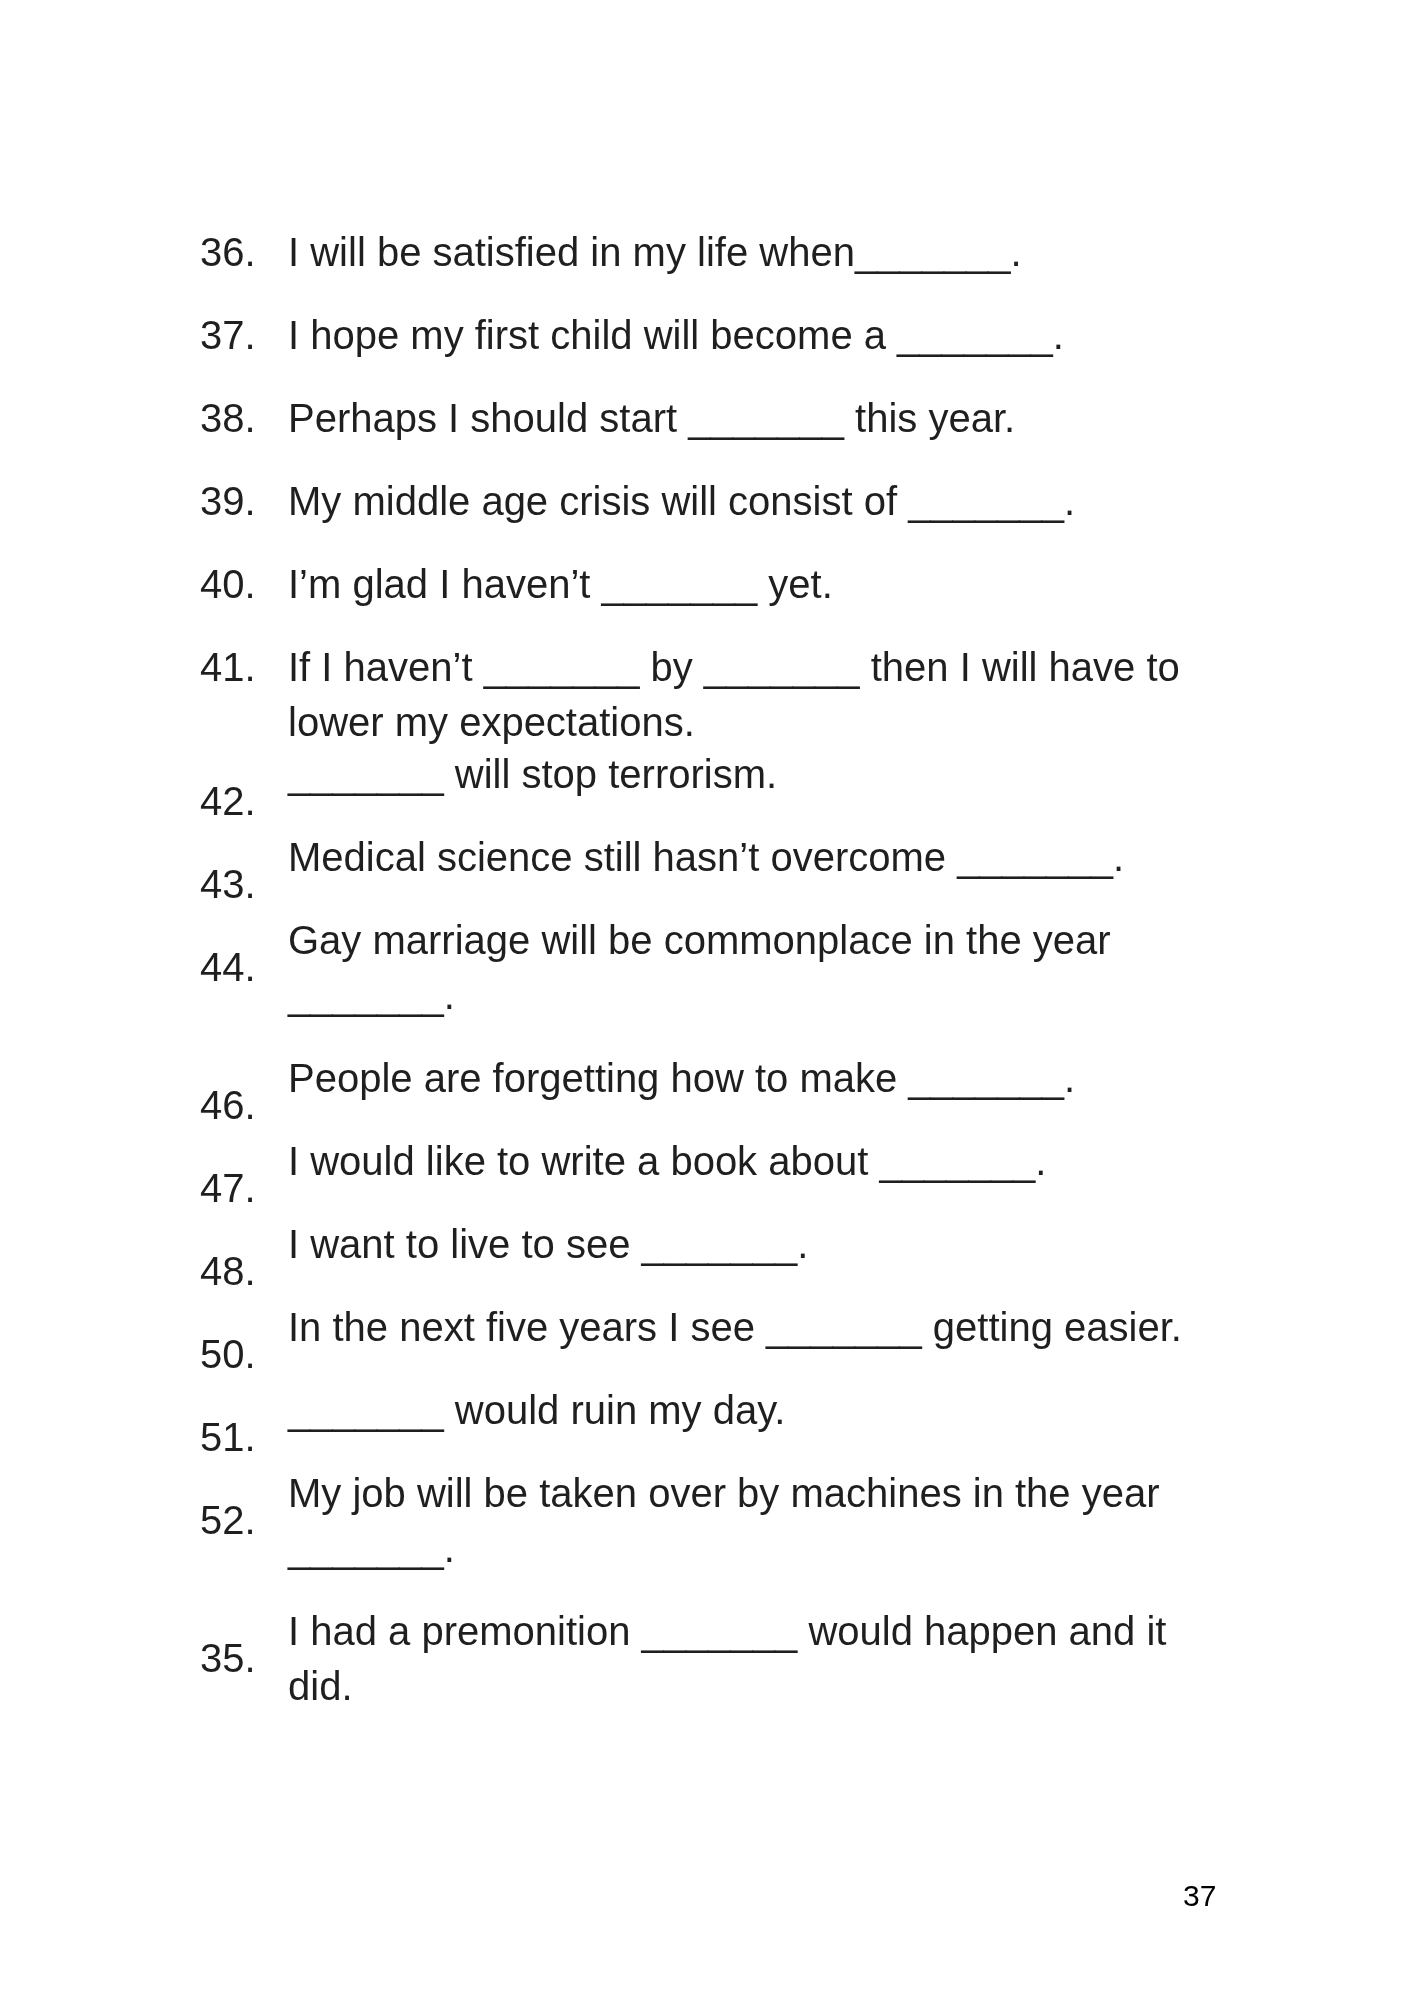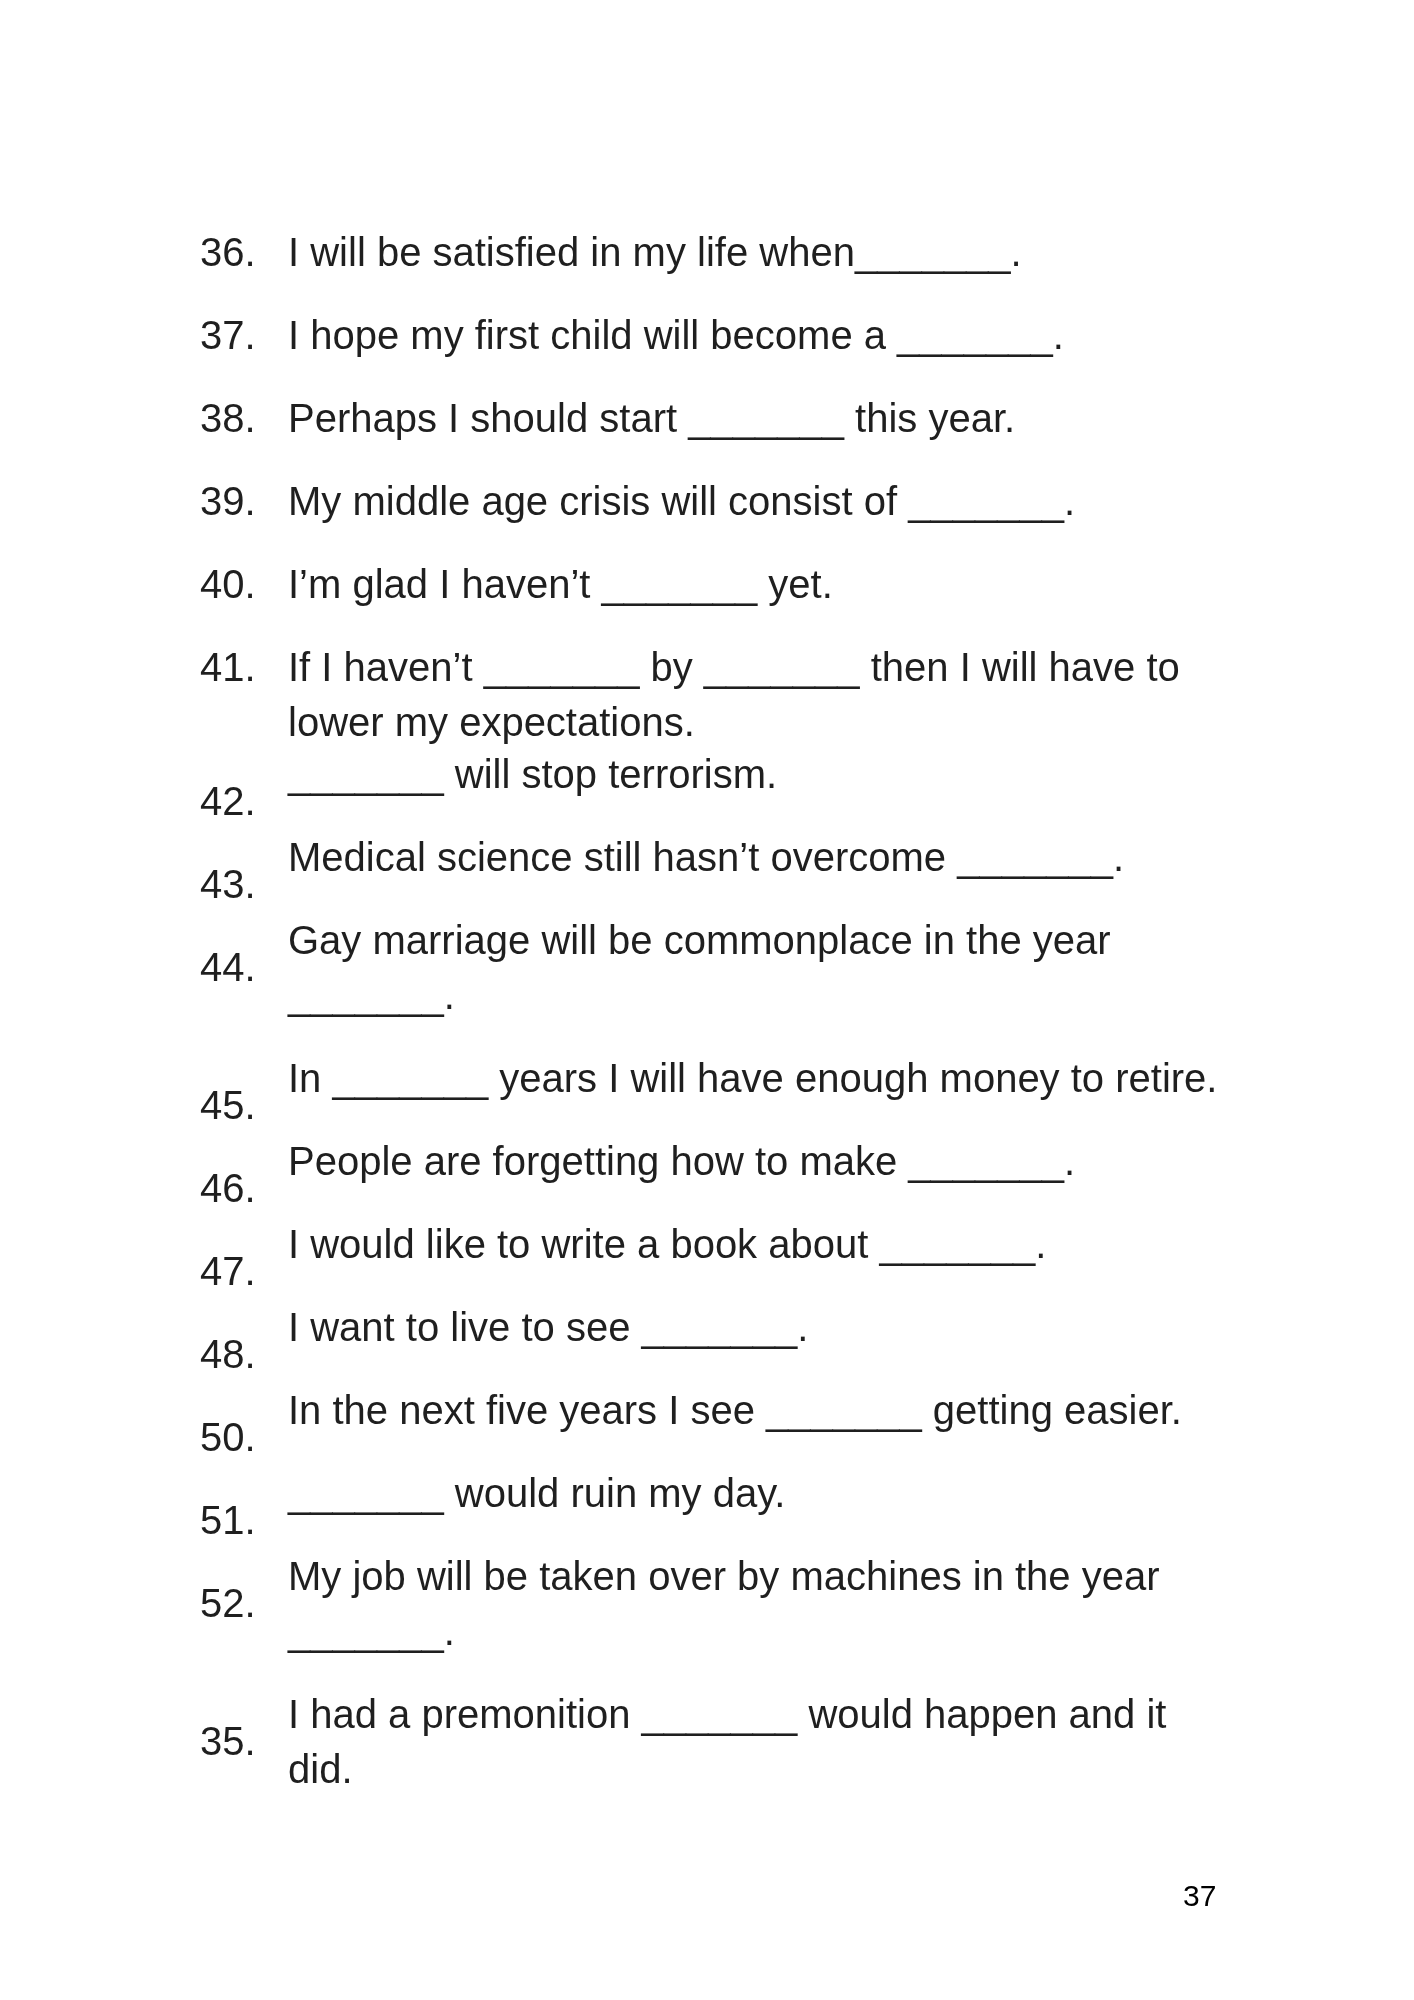--- a/index.html
+++ b/index.html
@@ -89,24 +89,20 @@
   <div class="item num-offset">
     <span class="num">43.</span>
     <span class="text">Medical science still hasn’t overcome _______.</span>
   </div>
 
   <div class="item num-offset">
     <span class="num">44.</span>
     <span class="text">Gay marriage will be commonplace in the year _______.</span>
   </div>
 
-  <div class="item num-offset">
-    <span class="num">45.</span>
-    <span class="text">In _______ years I will have enough money to retire.</span>
-  </div>
 
   <div class="item num-offset">
     <span class="num">46.</span>
     <span class="text">People are forgetting how to make _______.</span>
   </div>
 
   <div class="item num-offset">
     <span class="num">47.</span>
     <span class="text">I would like to write a book about _______.</span>
   </div>

